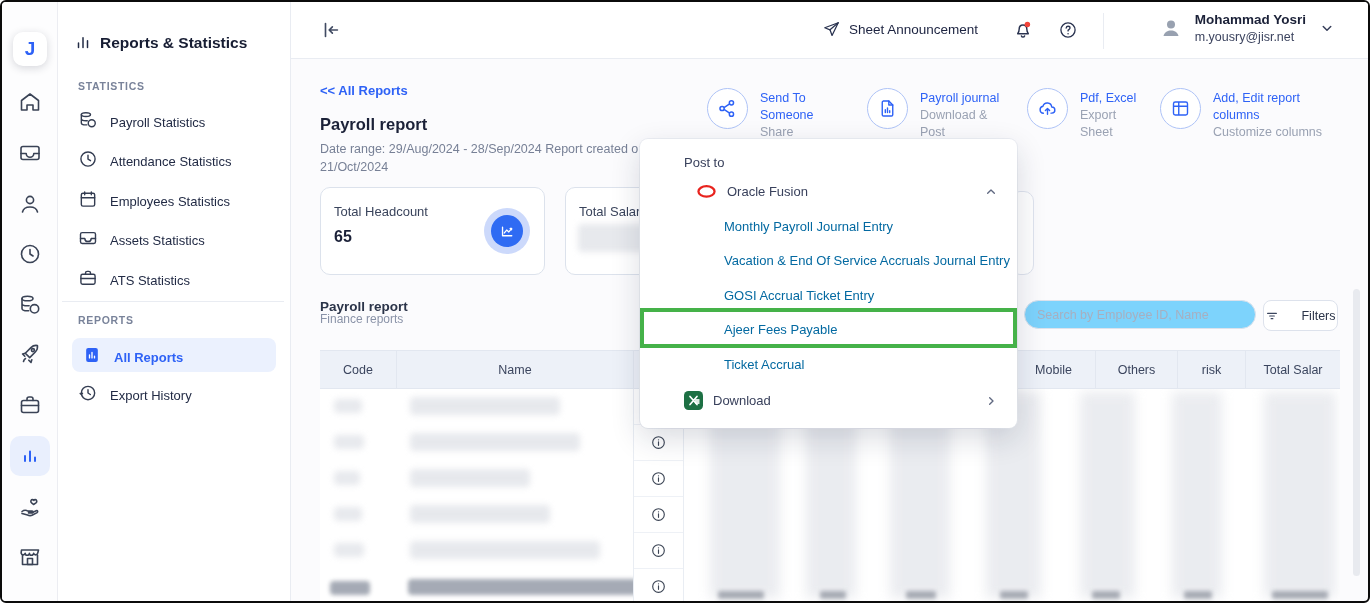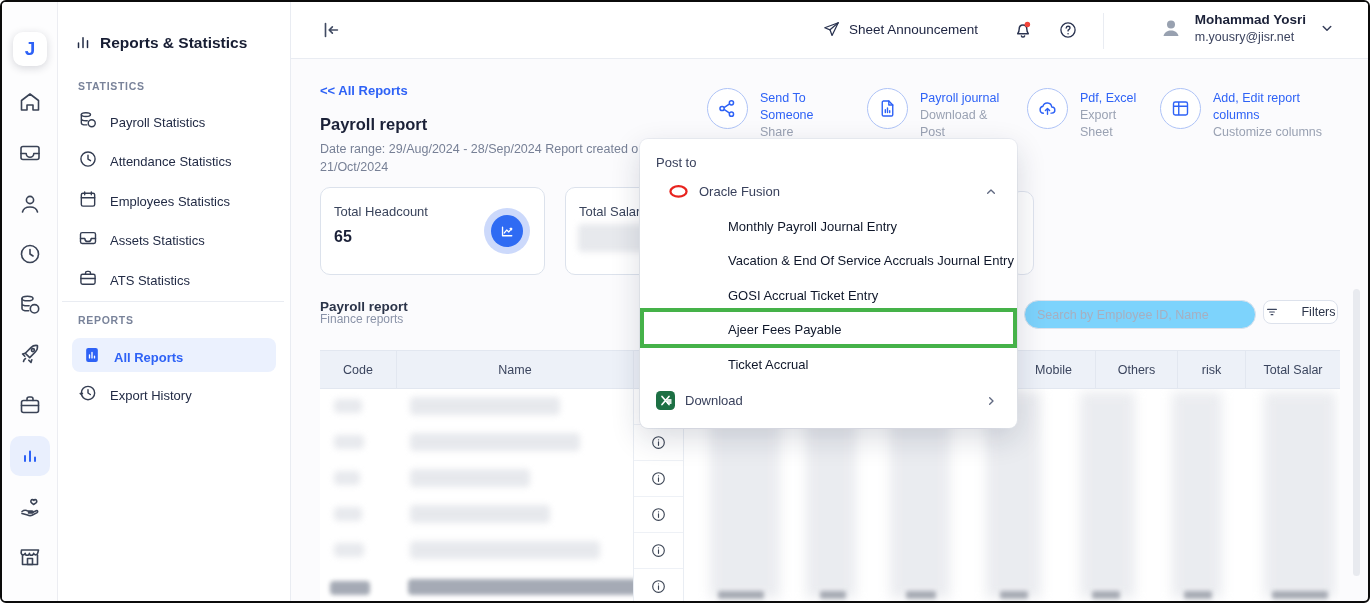--- a/index.html
+++ b/index.html
@@ -62,46 +62,46 @@
   .card-chart svg { width:17px; height:17px; }
   .blur { background:#d7dae1; opacity:.6; filter:blur(3px); border-radius:4px; position:absolute; }
   .card-sliver { position:absolute; left:1008px; top:189px; width:24px; height:84px; background:#fff; border:1px solid #dfe4ee; border-radius:10px; z-index:2; }
 
   
   .sec-title { position:absolute; left:318px; top:297px; font-size:13.5px; font-weight:bold; color:#2b3449; z-index:3; }
   .sec-sub { position:absolute; left:318px; top:310px; font-size:12px; color:#8a93a8; z-index:3; }
   .search-box { position:absolute; left:1022px; top:298px; width:232px; height:29px; z-index:3; }
   .search-box input { width:100%; height:100%; border:1px solid #dde2ec; border-radius:14.5px; padding:0 12px; font-size:12.5px; color:#333; outline:none; font-family:"Liberation Sans",sans-serif; background:#7dd3fc; }
   .search-box input::placeholder { color:#a7afc0; }
-  .filters-btn { position:absolute; left:1261px; top:298px; width:75px; height:24px; background:#fff; border:1px solid #dde2ec; border-radius:8px;
+  .filters-btn { position:absolute; left:1261px; top:298px; width:75px; height:31px; background:#fff; border:1px solid #dde2ec; border-radius:8px;
                  display:flex; align-items:center; justify-content:center; gap:22px; font-size:12.5px; color:#2b3449; cursor:pointer; z-index:3; }
   .filters-btn svg { width:14px; height:14px; color:#3b455e; }
 
   
   .tbl-head { position:absolute; left:318px; top:348px; width:1020px; height:39px; background:#edf1f8; border-top:1px solid #e2e7f0; border-bottom:1px solid #e2e7f0; display:flex; z-index:1; }
   .th { display:flex; align-items:center; justify-content:center; font-size:12.5px; color:#3b455e; border-right:1px solid #e2e7f0; overflow:hidden; white-space:nowrap; }
   .tbl-body { position:absolute; left:318px; top:387px; width:1020px; height:212px; background:#fff; overflow:hidden; z-index:1; }
   .info-col { position:absolute; left:313px; top:0; width:51px; height:100%; background:#fff; border-left:1px solid #e9edf3; border-right:1px solid #e9edf3; }
   .info-row { height:36px; border-bottom:1px solid #eef1f6; display:flex; align-items:center; justify-content:center; color:#3b4454; }
   .info-row svg { width:17px; height:17px; cursor:pointer; }
   .stripe { position:absolute; top:3px; height:206px; background:#e4e6eb; opacity:.75; filter:blur(6px); }
   .numblob { position:absolute; background:#6b7280; opacity:.55; filter:blur(2px); height:8px; border-radius:2px; }
 
   
   .vscroll { position:absolute; left:1351px; top:287px; width:7px; height:287px; background:#e8eaef; border-radius:4px; z-index:4; }
 
   
   .dropdown { position:absolute; left:638px; top:137px; width:377px; height:289px; background:#fff; border-radius:8px;
-              box-shadow:0 10px 30px rgba(20,30,60,.16), 0 0 0 1px #eef0f5; z-index:30; padding-top:11px; }
+              box-shadow:0 10px 30px rgba(20,30,60,.16), 0 0 0 1px #eef0f5; z-index:30; padding-top:11px;padding-left:28px; }
   .dd-label { height:24px; padding-left:16px; display:flex; align-items:center; font-size:13px; color:#39415c; }
   .dd-provider { height:35px; padding:0 18px 0 28px; display:flex; align-items:center; gap:10px; font-size:13px; color:#39415c; cursor:pointer; }
   .dd-provider .sp { flex:1; }
   .dd-provider svg.chev { width:16px; height:16px; color:#5f6880; }
   .oracle-ic { width:21px; height:15px; color:#e8231e; }
-  .dd-item { height:34.5px; padding-left:56px; display:flex; align-items:center; font-size:13px; color:#0f172a; cursor:pointer;margin-left:32px; }
+  .dd-item { height:34.5px; padding-left:56px; display:flex; align-items:center; font-size:13px; color:#0369a1; cursor:pointer; }
   .dd-download { height:38px; padding:0 18px 0 16px; display:flex; align-items:center; gap:10px; font-size:13px; color:#39415c; cursor:pointer; }
   .dd-download .sp { flex:1; }
   .dd-download svg.chev { width:16px; height:16px; color:#5f6880; }
   .excel-ic { width:19px; height:19px; }
   .green-box { position:absolute; left:0; top:169px; width:377px; height:40px; border:4px solid #45b249; z-index:5; pointer-events:none; }
 </style>
 </head>
 <body>
 
 <div class="screen">

